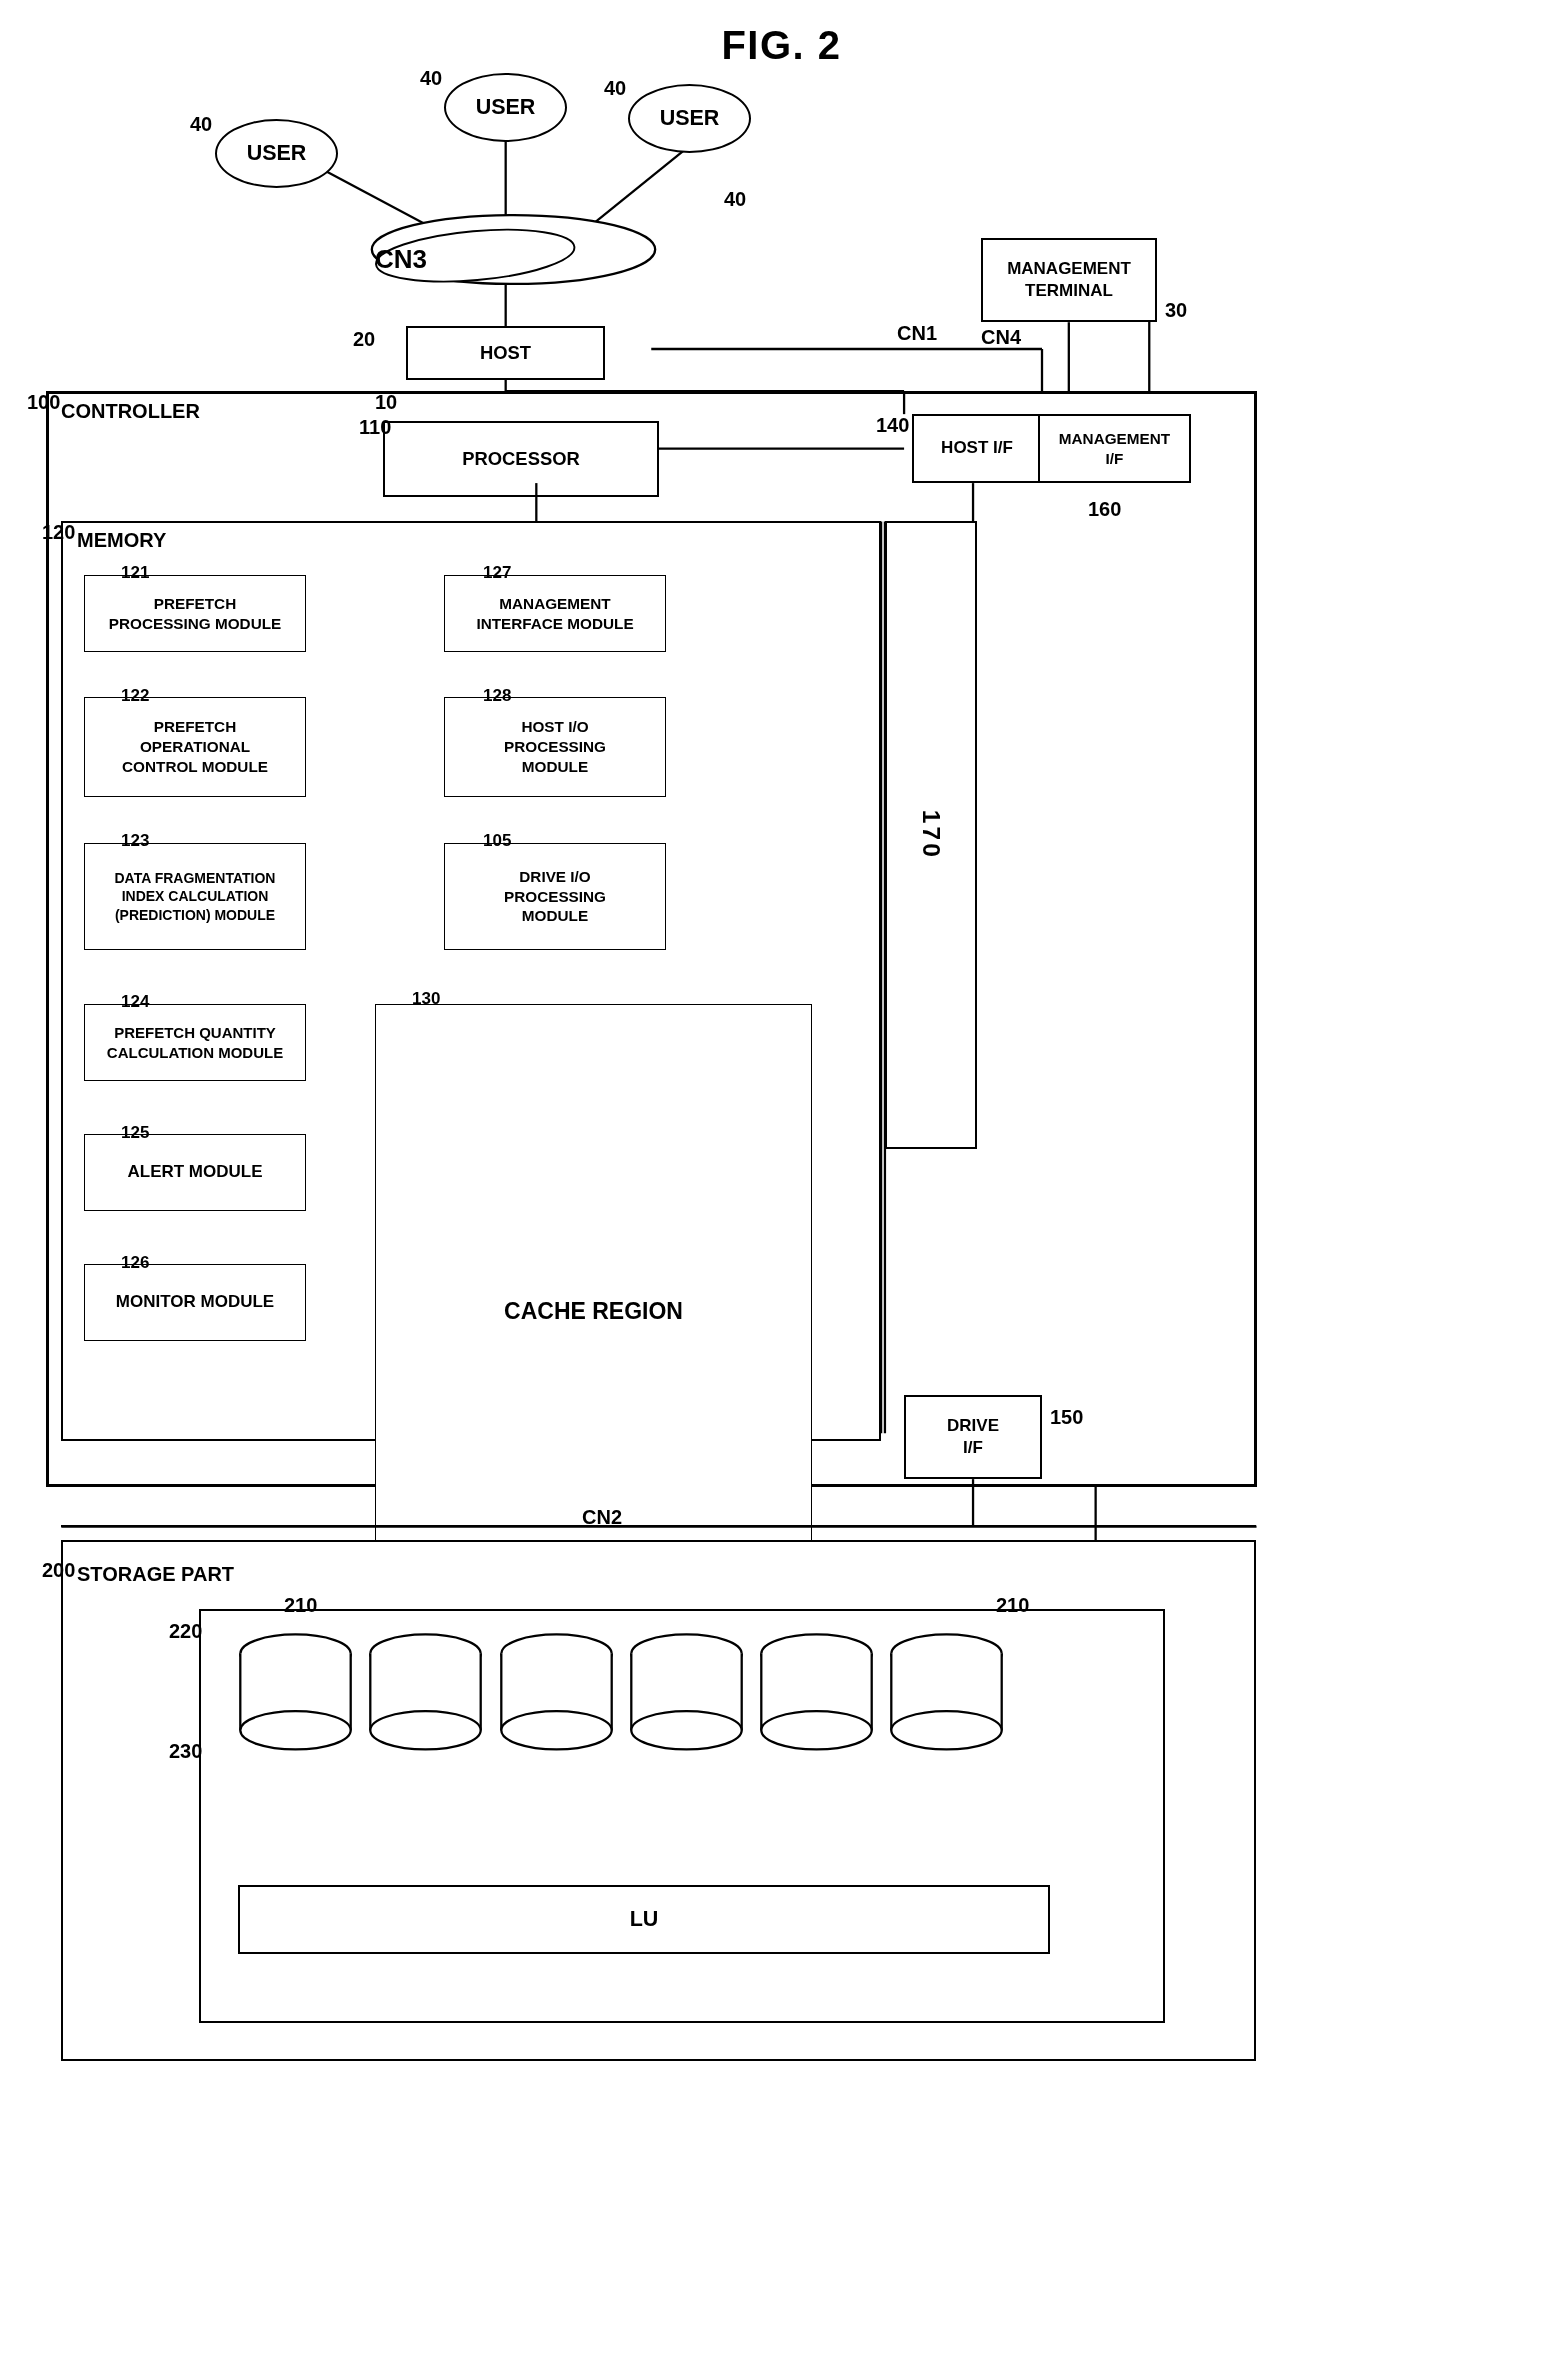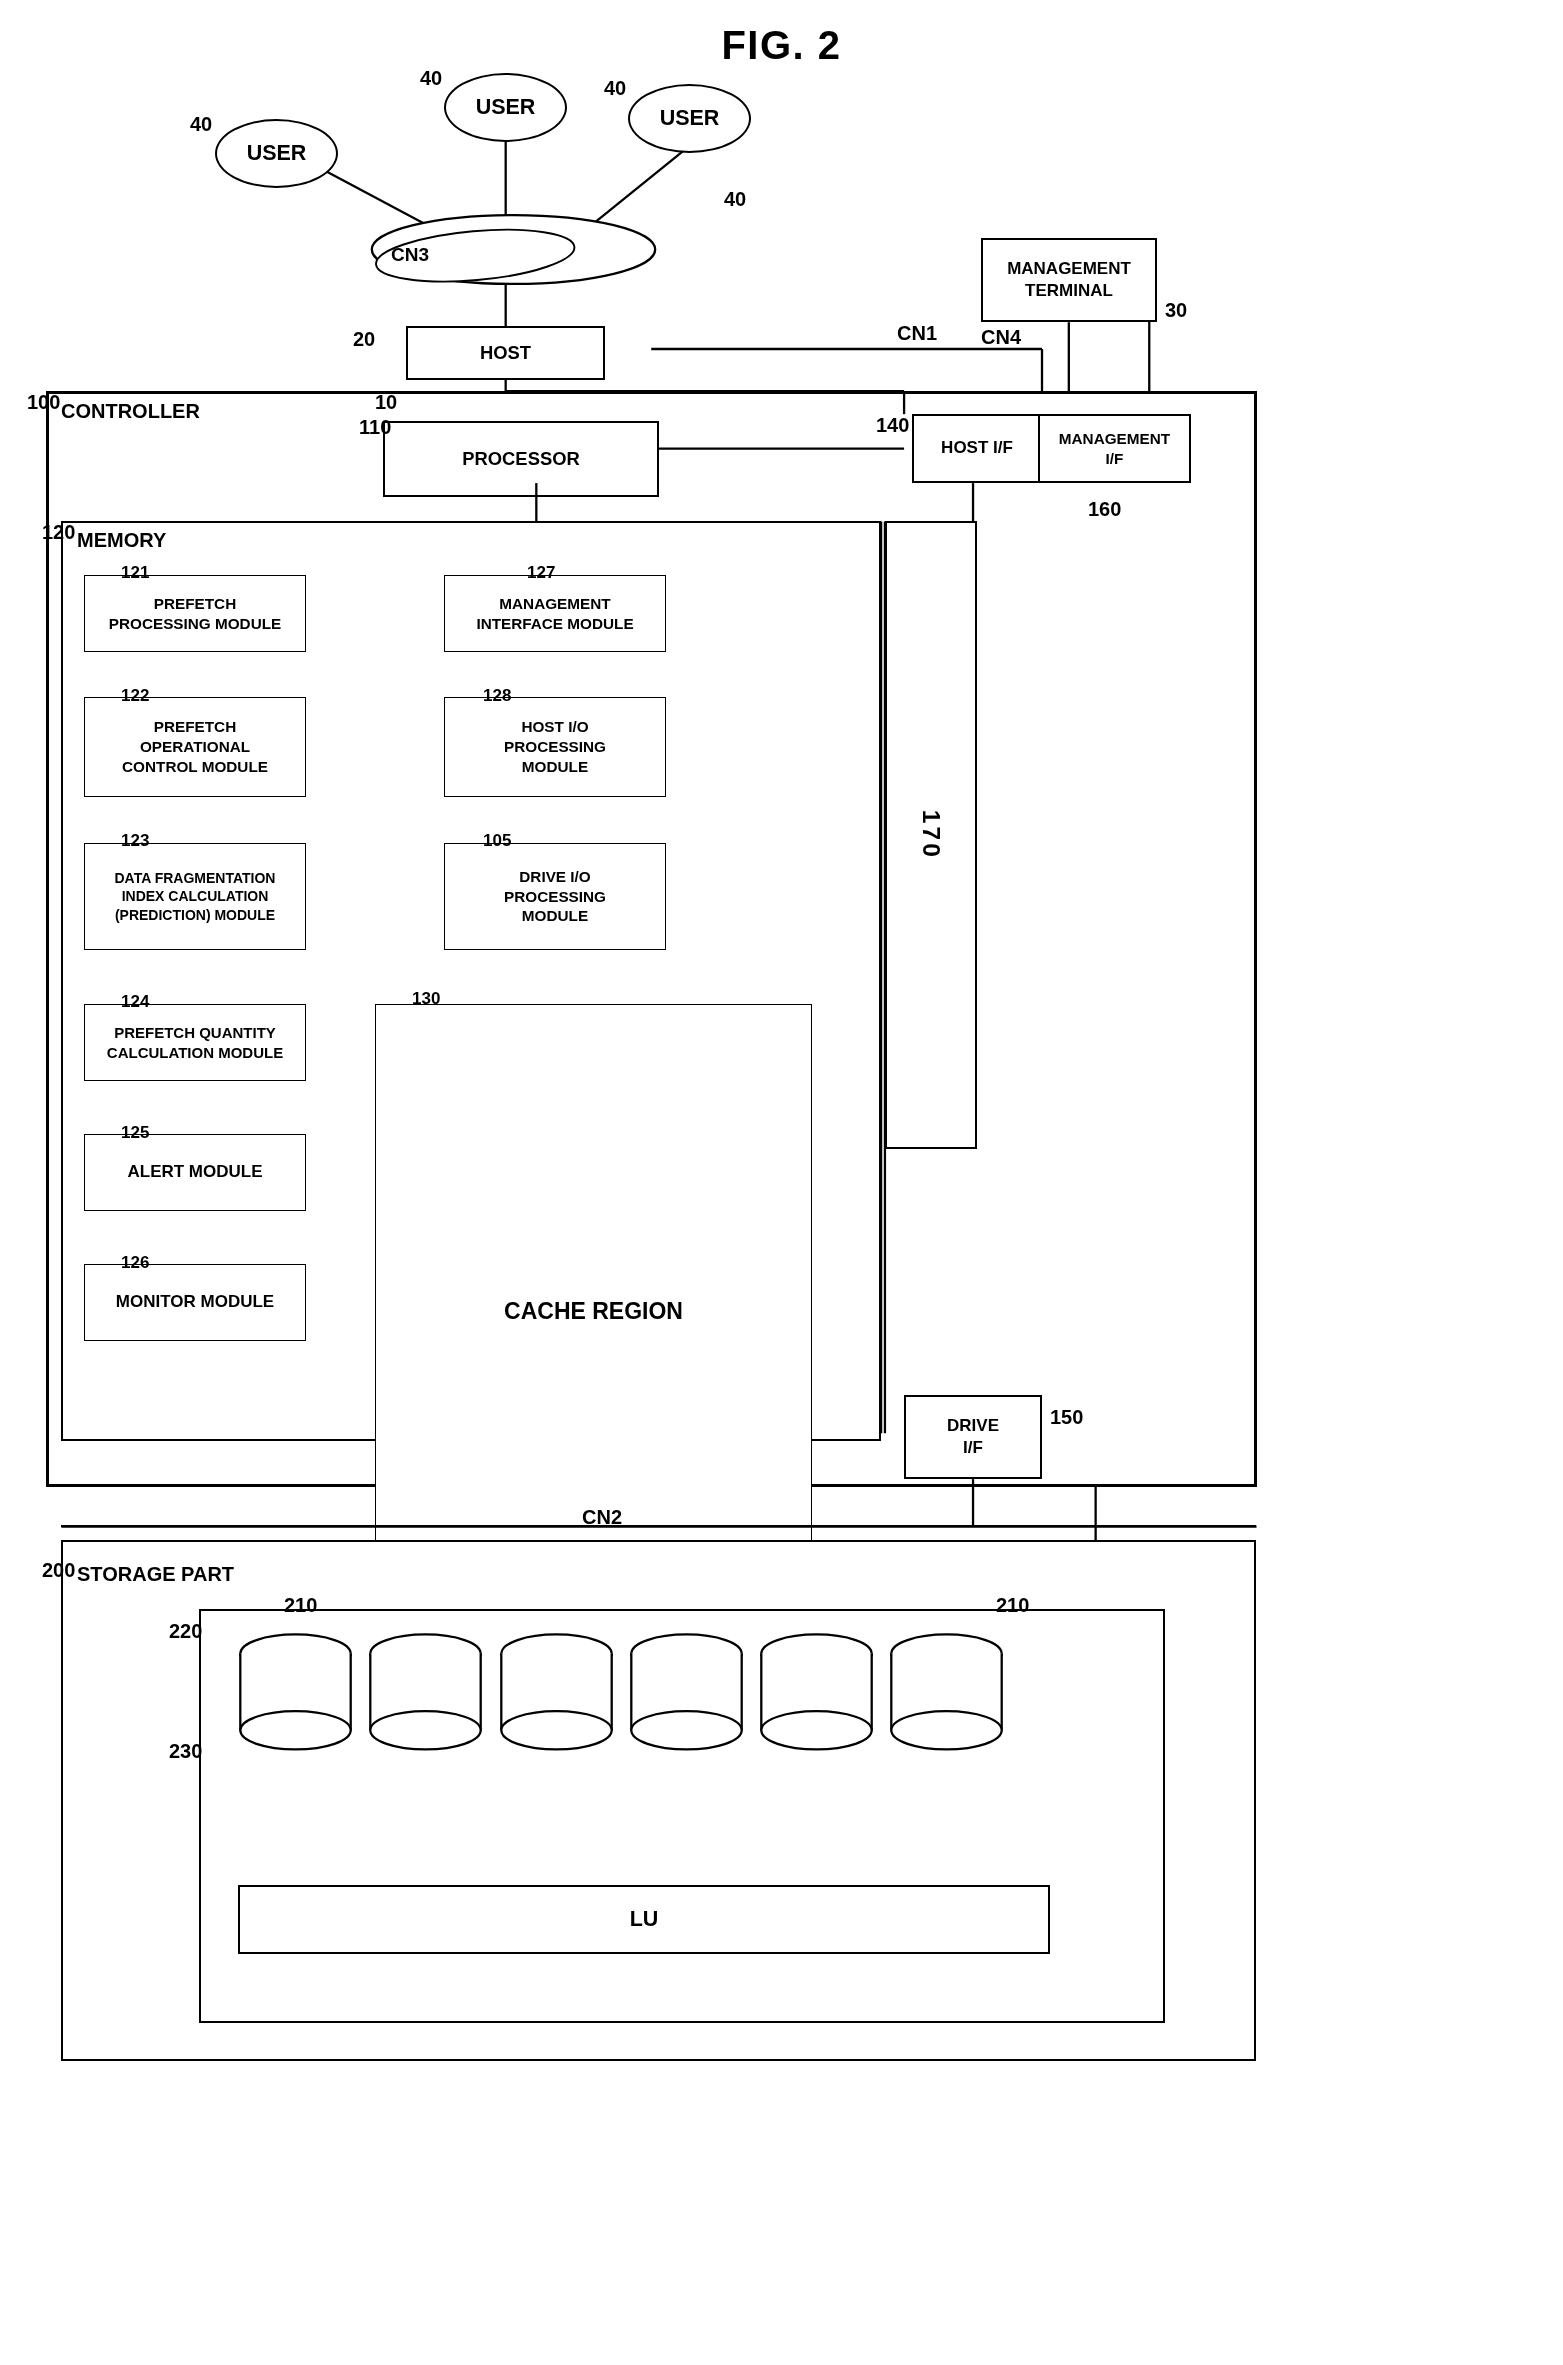--- a/index.html
+++ b/index.html
@@ -152,21 +152,21 @@
   <div class="label" style="top:77px;left:604px;font-size:20px;">40</div>
   <div class="label" style="top:188px;left:724px;font-size:20px;">40</div>
 
   <div style="position:absolute;top:211px;left:368px;width:291px;height:77px;">
     <svg width="291" height="77" xmlns="http://www.w3.org/2000/svg" viewBox="0 0 380 100">
       <ellipse cx="190" cy="50" rx="185" ry="45" fill="white" stroke="#000" stroke-width="3"></ellipse>
       <ellipse cx="140" cy="58" rx="130" ry="32" fill="white" stroke="#000" stroke-width="2.5" transform="rotate(-5,140,58)"></ellipse>
     </svg>
   </div>
 
-  <div class="label" style="top:244px;left:375px;font-size:19px;margin-left:16px;">CN3</div>
+  <div class="label" style="top:244px;left:375px;font-size:26px;">CN3</div>
 
   <div class="box" style="width:199px;height:54px;top:326px;left:406px;">
     <span>HOST</span>
   </div>
 
   <div class="label" style="top:328px;left:353px;">20</div>
 
   <div class="box" style="width:176px;height:84px;top:238px;left:981px;font-size:17px;">
     <span style="white-space:pre-line;">MANAGEMENT
 TERMINAL</span>
@@ -220,21 +220,21 @@
   <div class="box thin" style="width:222px;height:77px;top:575px;left:84px;font-size:15.3px;">
     <span style="white-space:pre-line;">PREFETCH
 PROCESSING MODULE</span>
   </div>
   <div class="label-sm" style="top:563px;left:121px;">121</div>
 
   <div class="box thin" style="width:222px;height:77px;top:575px;left:444px;font-size:15.3px;">
     <span style="white-space:pre-line;">MANAGEMENT
 INTERFACE MODULE</span>
   </div>
-  <div class="label-sm" style="top:563px;left:483px;margin-left:44px;">127</div>
+  <div class="label-sm" style="top:563px;left:483px;">127</div>
 
   <div class="box thin" style="width:222px;height:100px;top:697px;left:84px;font-size:15.3px;">
     <span style="white-space:pre-line;">PREFETCH
 OPERATIONAL
 CONTROL MODULE</span>
   </div>
   <div class="label-sm" style="top:686px;left:121px;">122</div>
 
   <div class="box thin" style="width:222px;height:100px;top:697px;left:444px;font-size:15.3px;">
     <span style="white-space:pre-line;">HOST I/O

